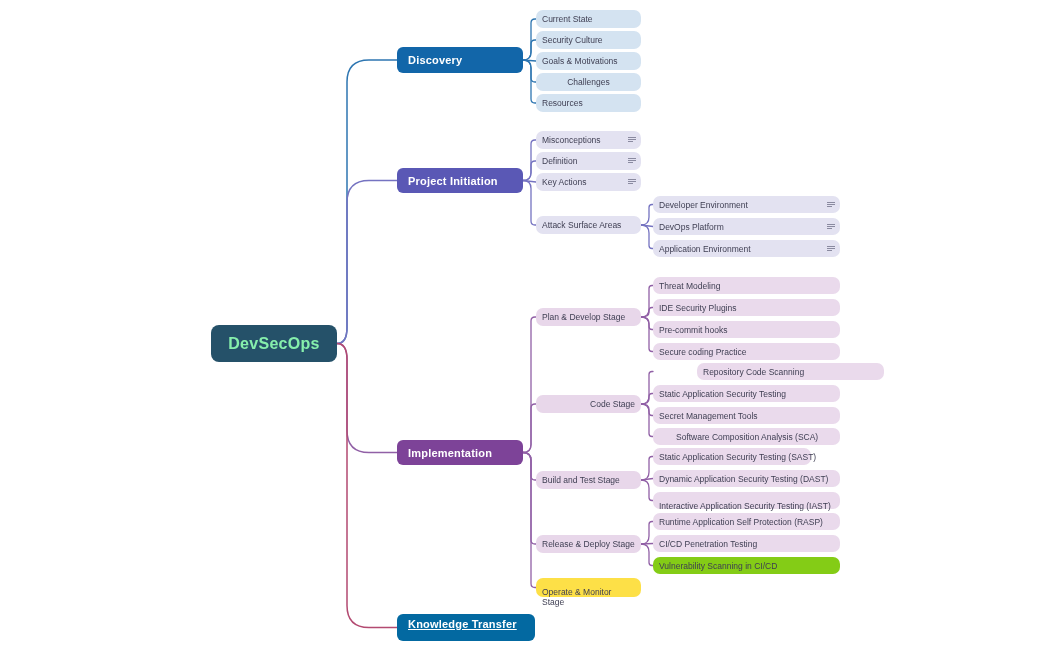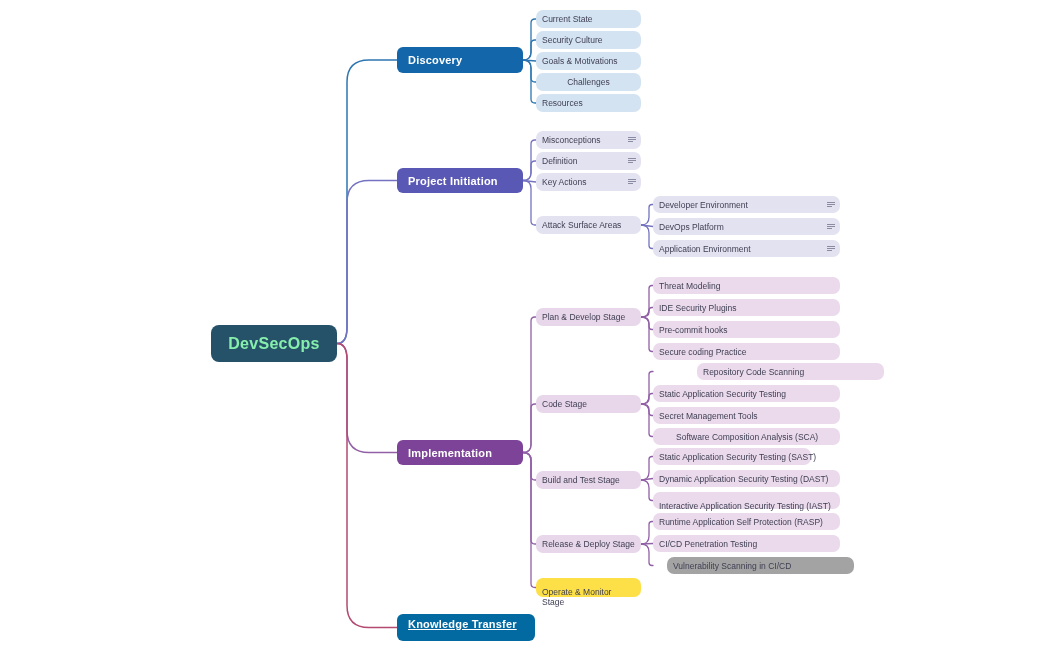--- a/index.html
+++ b/index.html
@@ -169,21 +169,21 @@
       </div>
       <div class="node leaf" style="left: 653px; top: 299px; width: 187px; height: 17px; background: rgb(234, 218, 236);">
         <span class="label">IDE Security Plugins</span>
       </div>
       <div class="node leaf" style="left: 653px; top: 321px; width: 187px; height: 17px; background: rgb(234, 218, 236);">
         <span class="label">Pre-commit hooks</span>
       </div>
       <div class="node leaf" style="left: 653px; top: 343px; width: 187px; height: 17px; background: rgb(234, 218, 236);">
         <span class="label">Secure coding Practice</span>
       </div>
-      <div class="node leaf" style="left: 536px; top: 395px; width: 105px; height: 18px; background: rgb(232, 215, 234);">
+      <div class="node leaf" style="left: 536px; top: 395px; width: 105px; height: 18px; background: rgb(232, 215, 234); text-align: right;">
         <span class="label">Code Stage</span>
       </div>
       <div class="node leaf" style="left: 653px; top: 363px; width: 187px; height: 17px; background: rgb(234, 218, 236); margin-left: 44px;">
         <span class="label">Repository Code Scanning</span>
       </div>
       <div class="node leaf" style="left: 653px; top: 385px; width: 187px; height: 17px; background: rgb(234, 218, 236);">
         <span class="label">Static Application Security Testing</span>
       </div>
       <div class="node leaf" style="left: 653px; top: 407px; width: 187px; height: 17px; background: rgb(234, 218, 236);">
         <span class="label">Secret Management Tools</span>
@@ -205,21 +205,21 @@
       </div>
       <div class="node leaf" style="left: 536px; top: 535px; width: 105px; height: 18px; background: rgb(232, 215, 234);">
         <span class="label">Release &amp; Deploy Stage</span>
       </div>
       <div class="node leaf" style="left: 653px; top: 513px; width: 187px; height: 17px; background: rgb(234, 218, 236);">
         <span class="label">Runtime Application Self Protection (RASP)</span>
       </div>
       <div class="node leaf" style="left: 653px; top: 535px; width: 187px; height: 17px; background: rgb(234, 218, 236);">
         <span class="label">CI/CD Penetration Testing</span>
       </div>
-      <div class="node leaf" style="left: 653px; top: 557px; width: 187px; height: 17px; background: #a3a3a3; margin-left: 14px;">
+      <div class="node leaf" style="left: 653px; top: 557px; width: 187px; height: 17px; background: #84cc16;">
         <span class="label">Vulnerability Scanning in CI/CD</span>
       </div>
       <div class="node leaf wrap" style="left: 536px; top: 578px; width: 105px; height: 19px; background: #fde047;">
         <span class="label">Operate &amp; Monitor Stage</span>
       </div>
       <div class="node branch wrap clip" style="left: 397px; top: 614px; width: 138px; height: 27px; background: #0369a1; text-decoration: underline;">
         <span class="label">Knowledge Transfer</span>
       </div>
     </div>
 </div>

